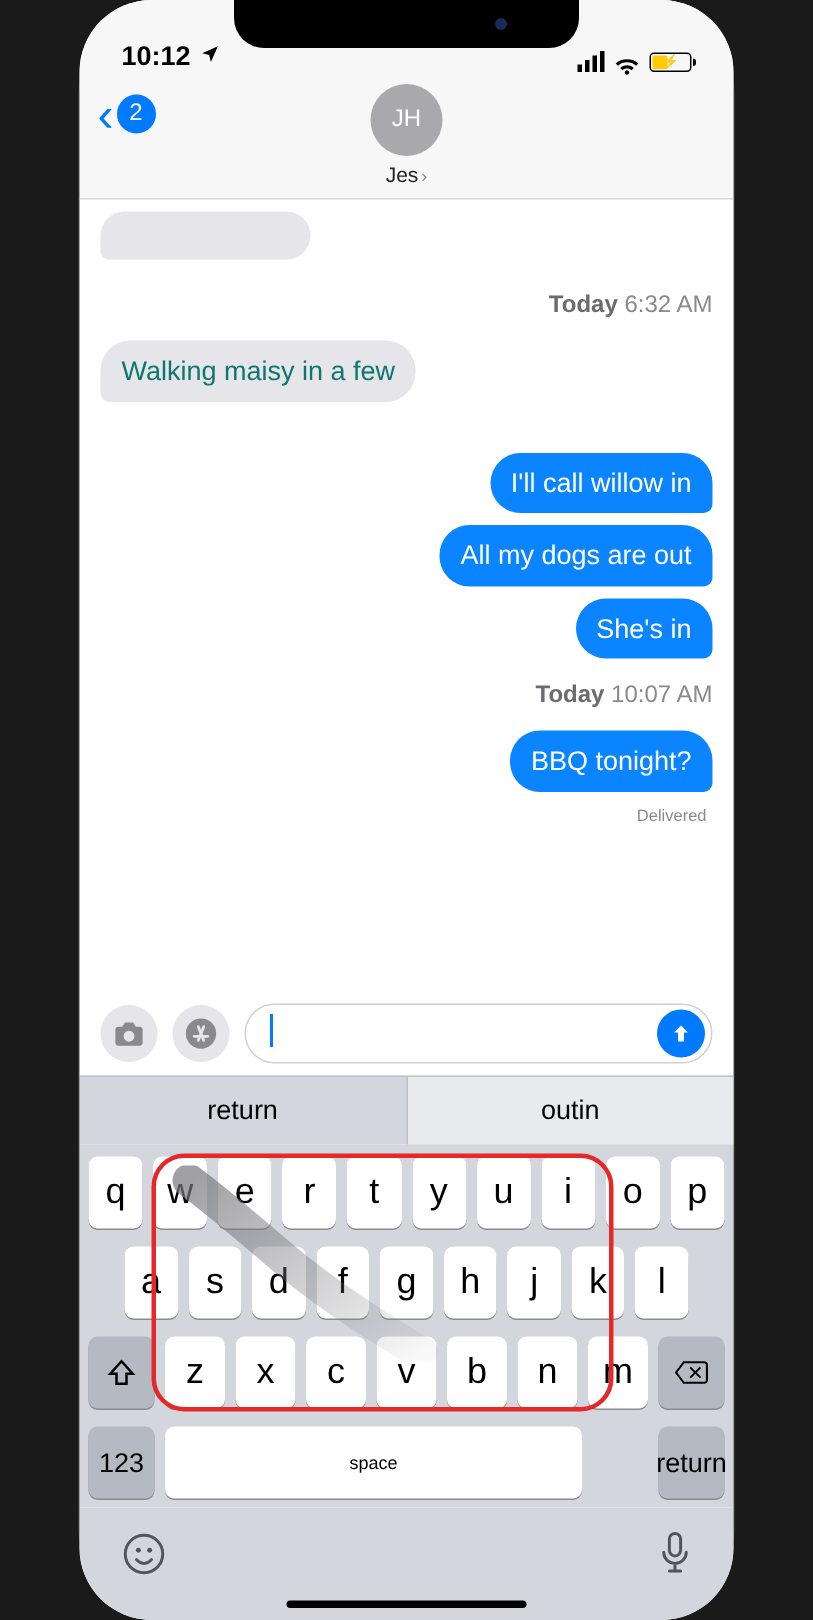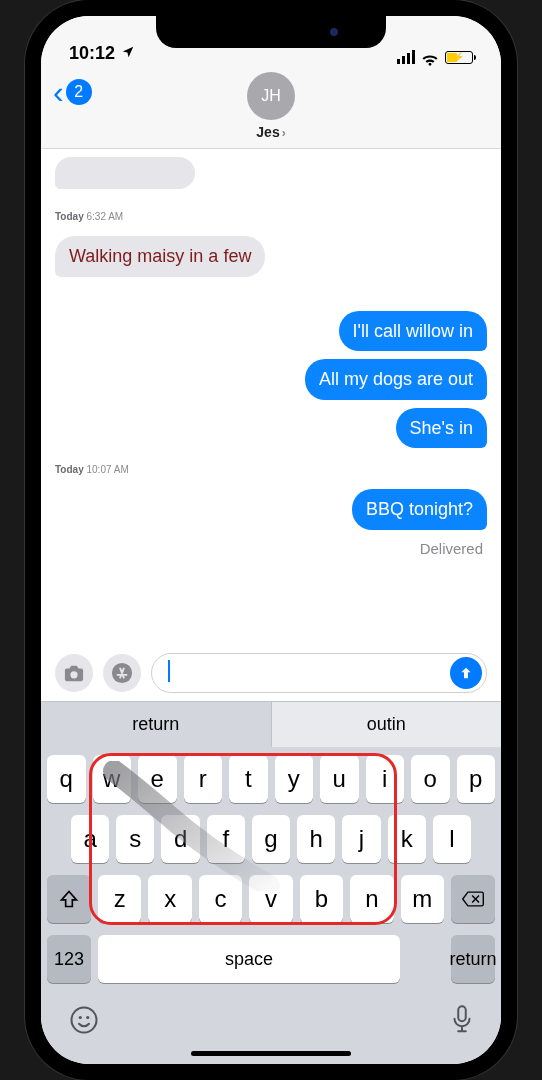--- a/index.html
+++ b/index.html
@@ -5,25 +5,25 @@
   * { box-sizing: border-box; margin: 0; padding: 0; }
   body {
     background: #1a1a1a;
     display: flex;
     justify-content: center;
     align-items: center;
     min-height: 1080px;
     font-family: -apple-system, "Helvetica Neue", Arial, sans-serif;
   }
   .phone {
-    width: 492px;
+    width: 436px;
     height: 1080px;
     background: #000;
     border-radius: 64px;
-    padding: 16px;
+    padding: 0;
     position: relative;
     box-shadow: 0 0 0 1px #333;
   }
   .screen {
     width: 100%;
     height: 100%;
     background: #fff;
     border-radius: 48px;
     overflow: hidden;
     position: relative;
@@ -89,52 +89,52 @@
   .chev-left { color:#007aff;font-size:32px;font-weight:400;line-height:1;}
   .badge {
     background:#007aff;color:#fff;width:26px;height:26px;border-radius:50%;
     display:flex;align-items:center;justify-content:center;font-size:16px;font-weight:500;
   }
   .avatar {
     width:48px;height:48px;border-radius:50%;background:#a8a8ad;
     display:flex;align-items:center;justify-content:center;
     color:#fff;font-size:16px;font-weight:500;
   }
-  .contact-name { margin-top:4px; font-size:14px; color:#222; display:flex;align-items:flex-end;gap:2px;font-weight:bold;}
+  .contact-name { margin-top:4px; font-size:14px; color:#222; display:flex;align-items:flex-end;gap:2px;}
   .contact-name .chev { color:#888; font-size:12px;}
 
   
   .thread {
     flex:1;
     background:#fff;
     overflow:hidden;
     display:flex;flex-direction:column;
     padding: 8px 14px;
     gap:4px;
   }
   .old-bubble{
     background:#e5e5ea;height:32px;width:140px;border-radius:18px;
     border-bottom-left-radius:6px;margin-bottom:8px;
   }
-  .ts { text-align:left; color:#8a8a8e; font-size:10px; margin:10px 0 8px;}
+  .ts { text-align:right; color:#8a8a8e; font-size:16px; margin:10px 0 8px;}
   .ts b{color:#6b6b70;font-weight:600;}
   .row { display:flex;}
   .row.in { justify-content:flex-start;}
   .row.out { justify-content:flex-end;}
   .bubble {
     max-width: 320px;
     padding: 9px 14px;
     border-radius: 20px;
     font-size: 18px;
     line-height: 1.25;
     margin: 2px 0;
   }
-  .in .bubble { background:#e5e5ea;color:#7f1d1d;border-bottom-left-radius:6px;}
+  .in .bubble { background:#e5e5ea;color:#0f766e;border-bottom-left-radius:6px;}
   .out .bubble { background:#0a84ff;color:#fff;border-bottom-right-radius:6px;}
-  .delivered { text-align:right;font-size:15px;color:#8a8a8e;margin-top:4px;padding-right:4px;}
+  .delivered { text-align:right;font-size:11px;color:#8a8a8e;margin-top:4px;padding-right:4px;}
 
   
   .input-row {
     display:flex;align-items:center;gap:10px;
     padding: 10px 14px 8px;
     background:#fff;
   }
   .circ {
     width:38px;height:38px;border-radius:50%;background:#e5e5ea;
     display:flex;align-items:center;justify-content:center;color:#8a8a8e;
@@ -172,21 +172,21 @@
   }
   .krow{display:flex;gap:7px;justify-content:center;}
   .key{
     flex:1;max-width:44px;height:48px;background:#fff;border-radius:6px;
     box-shadow:0 1px 0 #898b90;display:flex;align-items:center;justify-content:center;
     font-size:24px;color:#000;
   }
   .key.func{background:#b4b9c2;color:#000;font-size:18px;}
   .key.shift,.key.del{width:56px;flex:none;}
   .key.num{width:64px;flex:none;font-size:18px;}
-  .key.space{flex:1;max-width:none;font-size:18px;}
+  .key.space{flex:1;max-width:none;font-size:12px;}
   .key.ret{width:104px;flex:none;font-size:18px;margin-left:44px;}
   .krow.r2{padding:0 24px;}
   .highlight {
     position:absolute;
     border:3px solid #e52828;
     border-radius:22px;
     pointer-events:none;
     left:48px; top:6px;
     width:308px; height:172px;
   }

